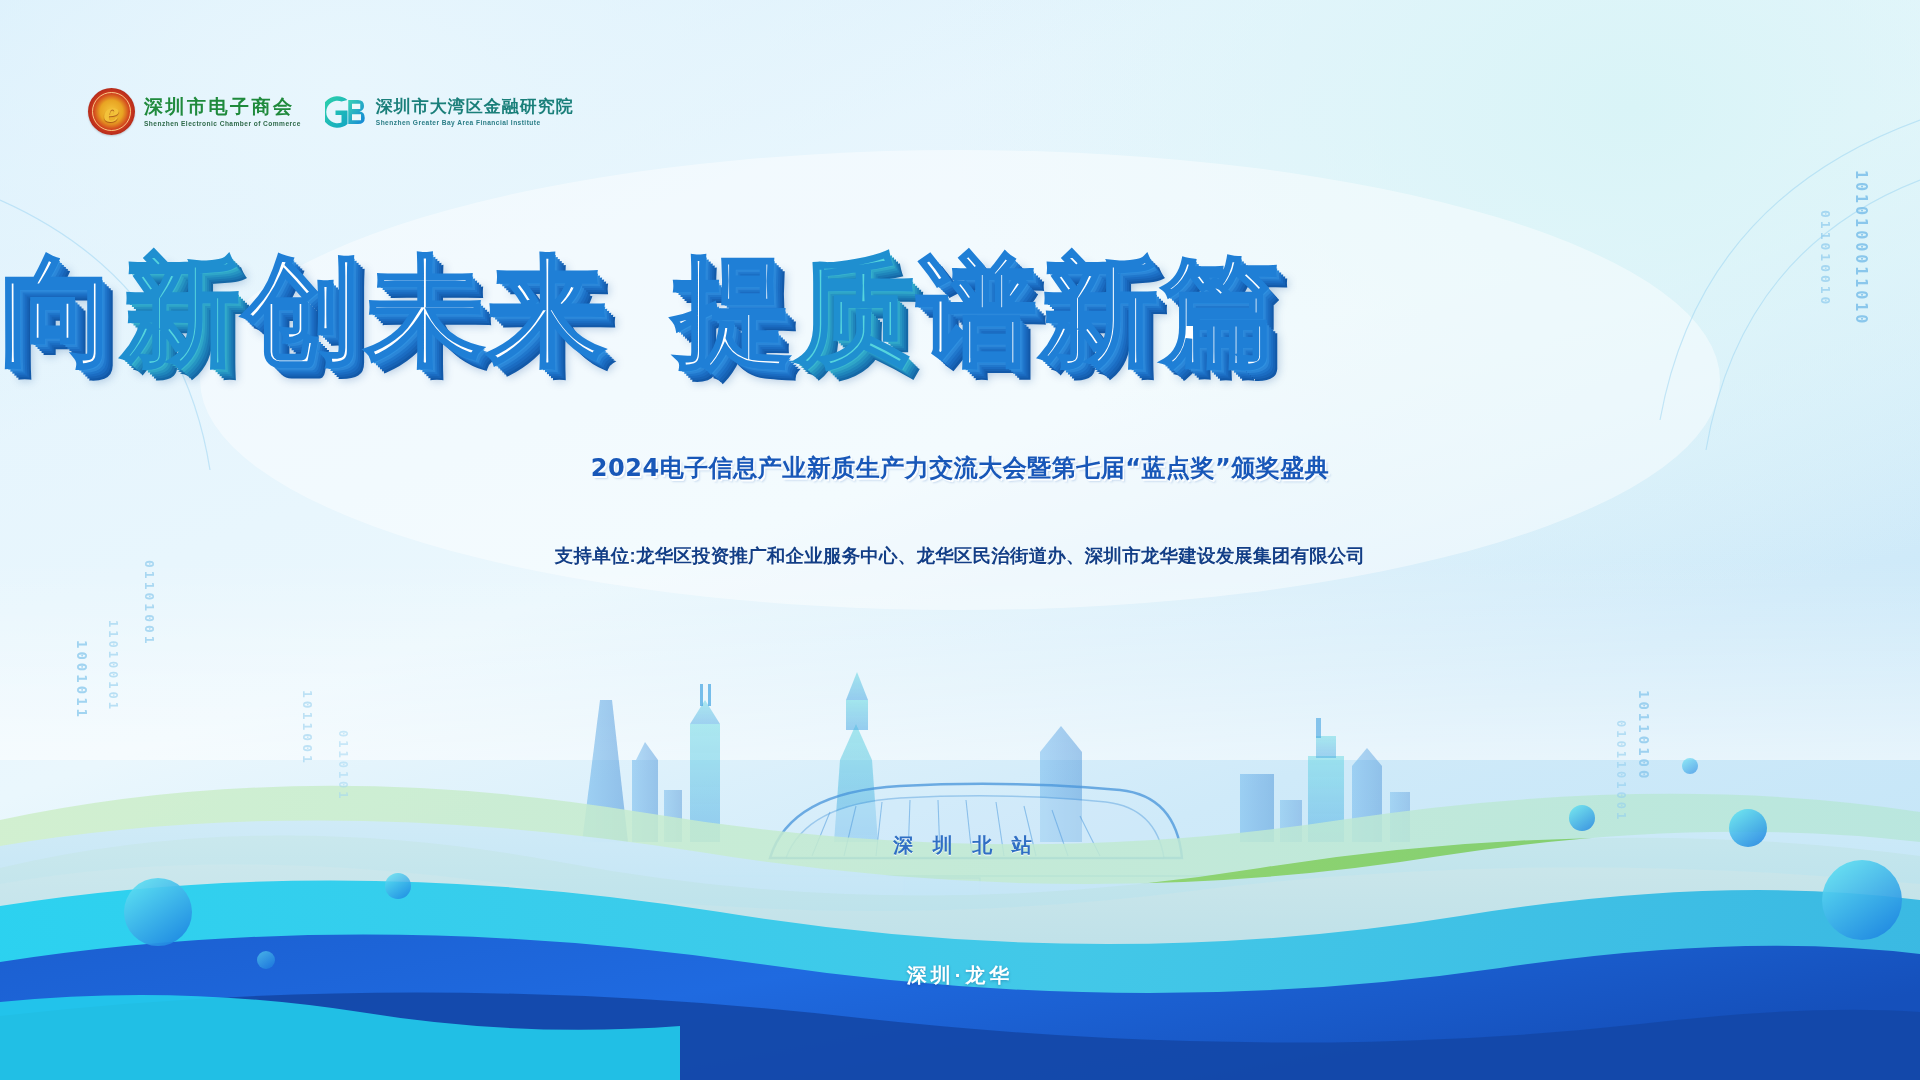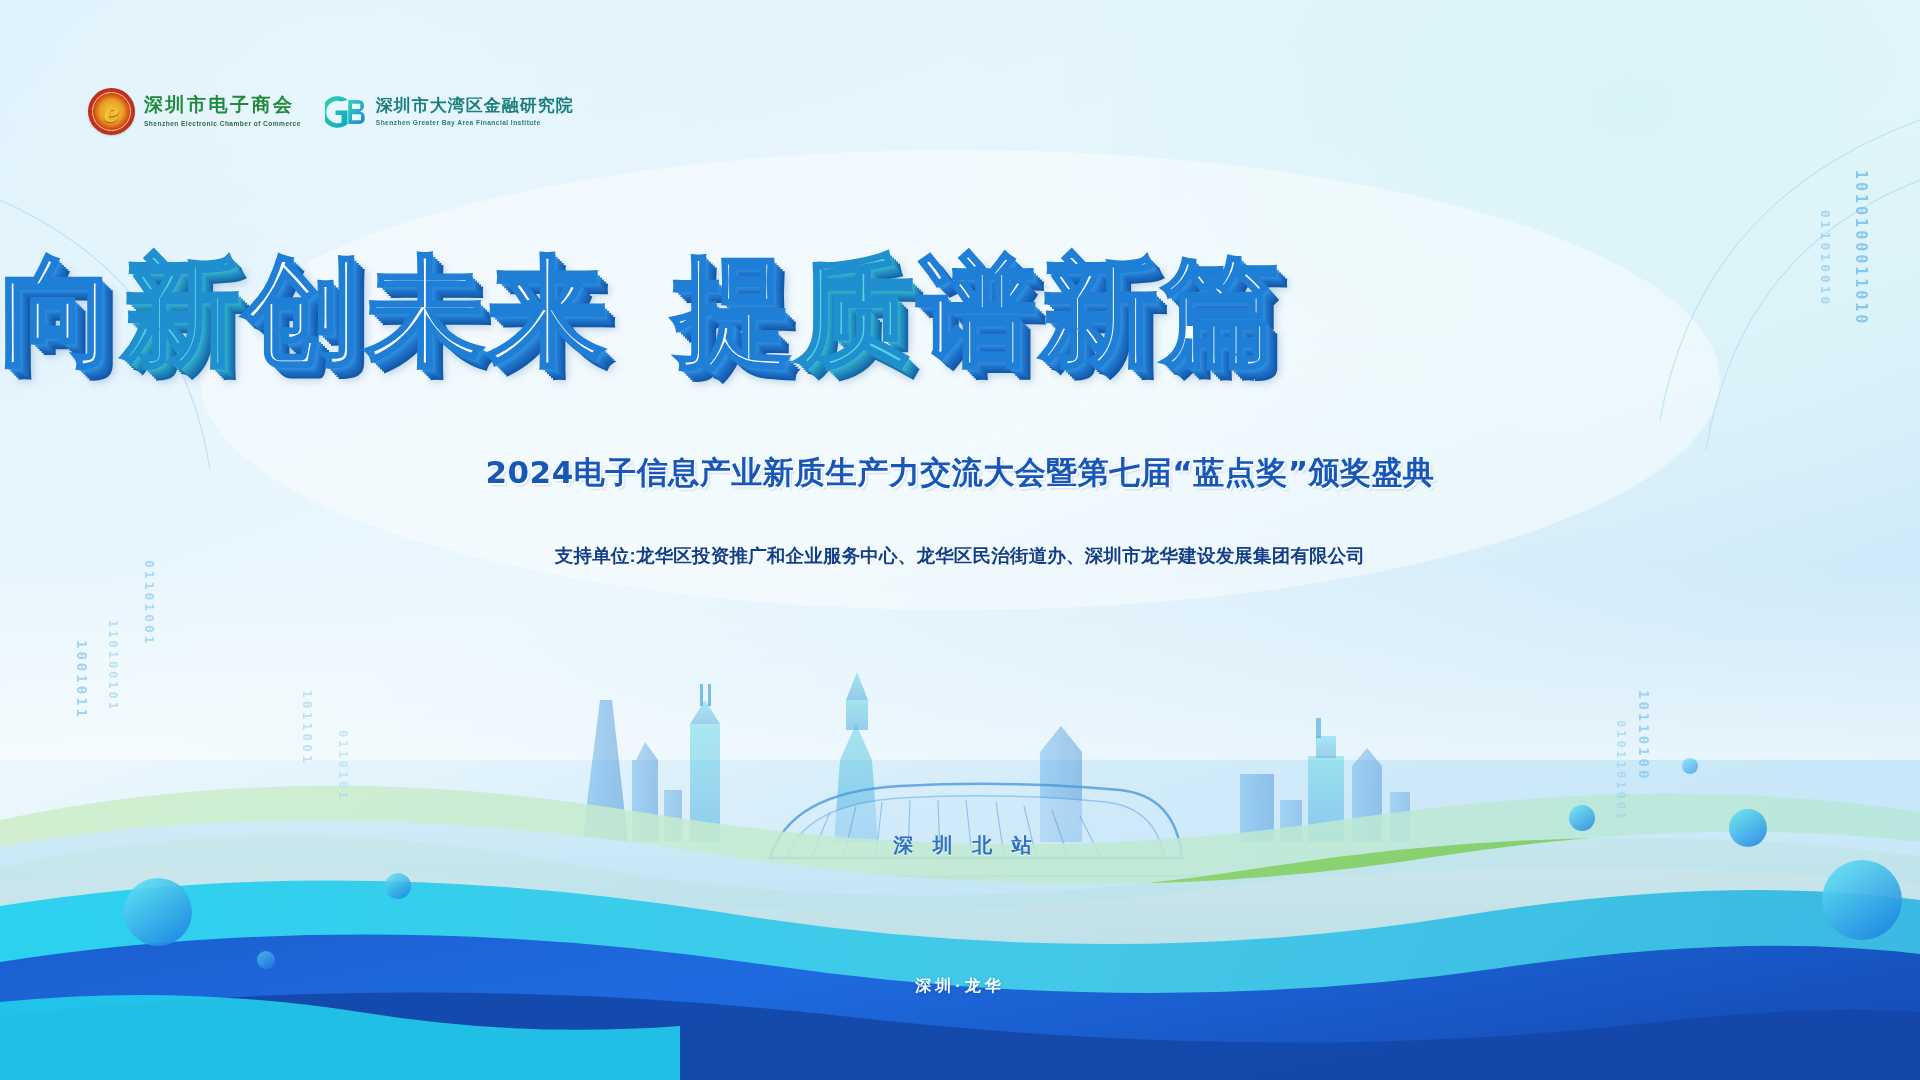--- a/index.html
+++ b/index.html
@@ -46,21 +46,21 @@
     text-align:center; font-family:"DejaVu Serif","Liberation Serif",serif;
     font-size:26px; font-weight:700; color:#f3c23a; font-style:italic;
     text-shadow:0 1px 1px rgba(120,20,10,.6);
   }
   .seal-arc {
     position:absolute; inset:6px; border-radius:50%;
     font-size:4px; color:#f7d98a;
   }
   .logo-txt { display:flex; flex-direction:column; justify-content:center; }
   .logo-cn {
-    font-family:Liberation Mono, monospace;
+    font-family:Liberation Serif, serif;
     font-size:19px; font-weight:700; color:#1f8a3c; letter-spacing:2.5px;
     line-height:1.15; white-space:nowrap;
   }
   .logo-cn.teal { color:#1a7f7a; letter-spacing:1px; font-size:17px; }
   .logo-en {
     font-size:6.6px; color:#2f6a4a; letter-spacing:.45px; white-space:nowrap;
     margin-top:2px; font-weight:600;
   }
   .logo-en.teal { color:#2a7d86; }
   .gbi-mark {
@@ -95,21 +95,21 @@
       2px 2px 0 #39b6cf, 4px 4px 0 #2fa6c8, 6px 6px 0 #2694c2,
       8px 8px 0 #1f85bb, 10px 10px 0 #1a76b2, 12px 12px 0 #1568a6,
       13px 13px 10px rgba(12,70,140,.28);
   }
   .title .gap { display:inline-block; width:64px; }
 
   
   .subtitle {
     position:absolute; left:0; right:0; top:452px; text-align:center;
     font-family:"DejaVu Sans","Liberation Sans",sans-serif;
-    font-size:31px; font-weight:700; letter-spacing:.5px;
+    font-size:24px; font-weight:700; letter-spacing:.5px;
     color:#1857b8; white-space:nowrap;
     text-shadow:1.5px 1.5px 0 rgba(255,255,255,.95), 2.5px 2.5px 2px rgba(30,90,180,.18);
   }
 
   
   .orgs {
     position:absolute; left:0; right:0; top:540px; text-align:center;
   }
   .orgs .line {
     font-size:18.5px; color:#123e86; font-weight:600;
@@ -118,23 +118,22 @@
   }
 
   
   .station-label {
     position:absolute; left:12px; right:0; top:832px; text-align:center;
     font-size:20px; font-weight:700; color:#2f6fc4; letter-spacing:7px;
     text-shadow:0 1px 0 rgba(255,255,255,.8);
   }
   .city-label {
     position:absolute; left:0; right:0; top:962px; text-align:center;
-    font-size:16px; font-weight:700; color:#ffffff; letter-spacing:4px;
+    font-size:20px; font-weight:700; color:#ffffff; letter-spacing:4px;
     text-shadow:0 1px 3px rgba(0,50,110,.35);
-    margin-top:14px;
   }
 </style>
 </head>
 <body>
 
 <div class="bg-layer">
   <svg class="bg-svg" viewBox="0 0 1920 1080" preserveAspectRatio="none">
     <defs>
       <linearGradient id="gBlueDeep" x1="0" y1="0" x2="1" y2="0.4">
         <stop offset="0%" stop-color="#1b5fd0"></stop>

